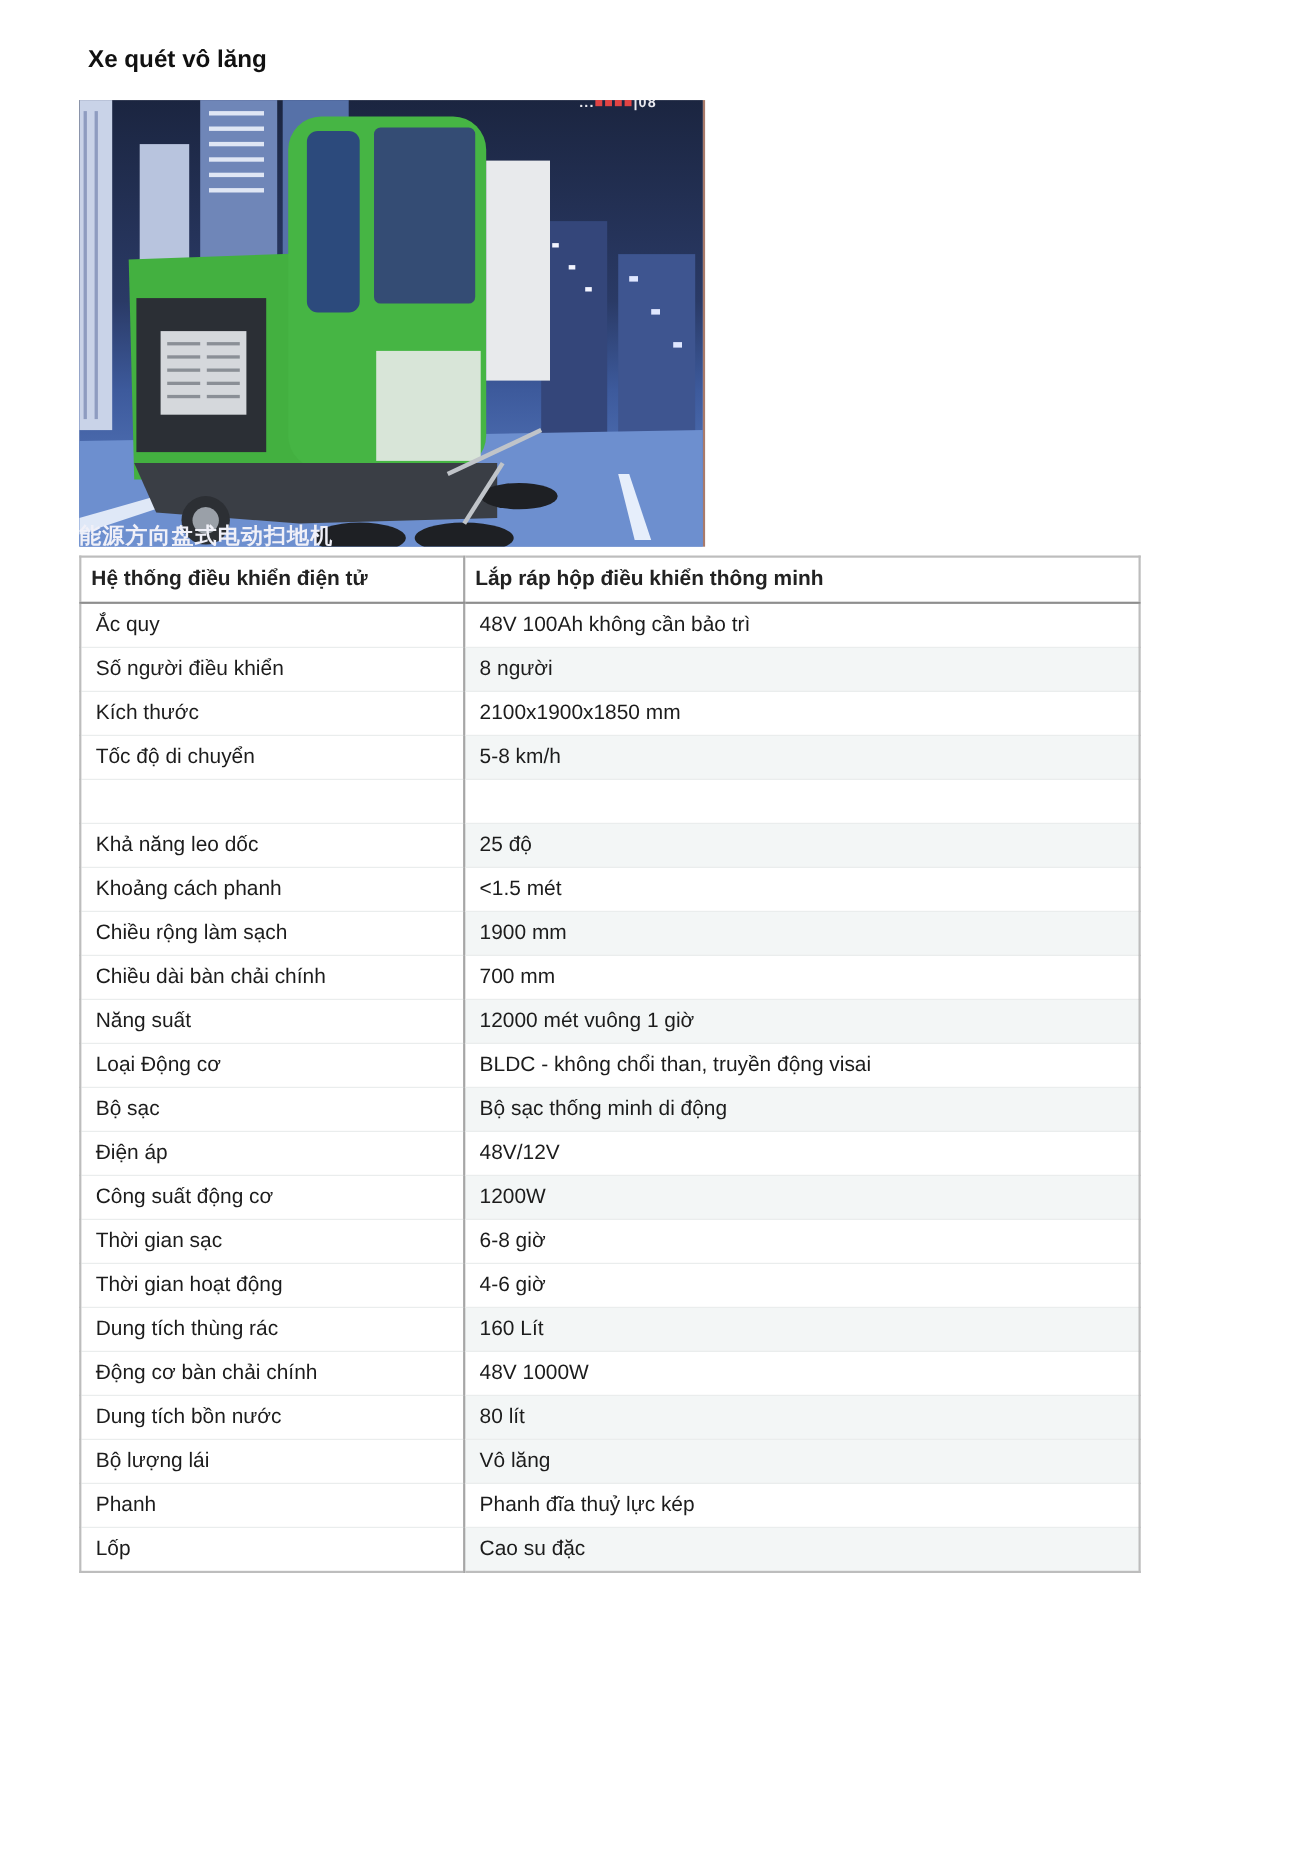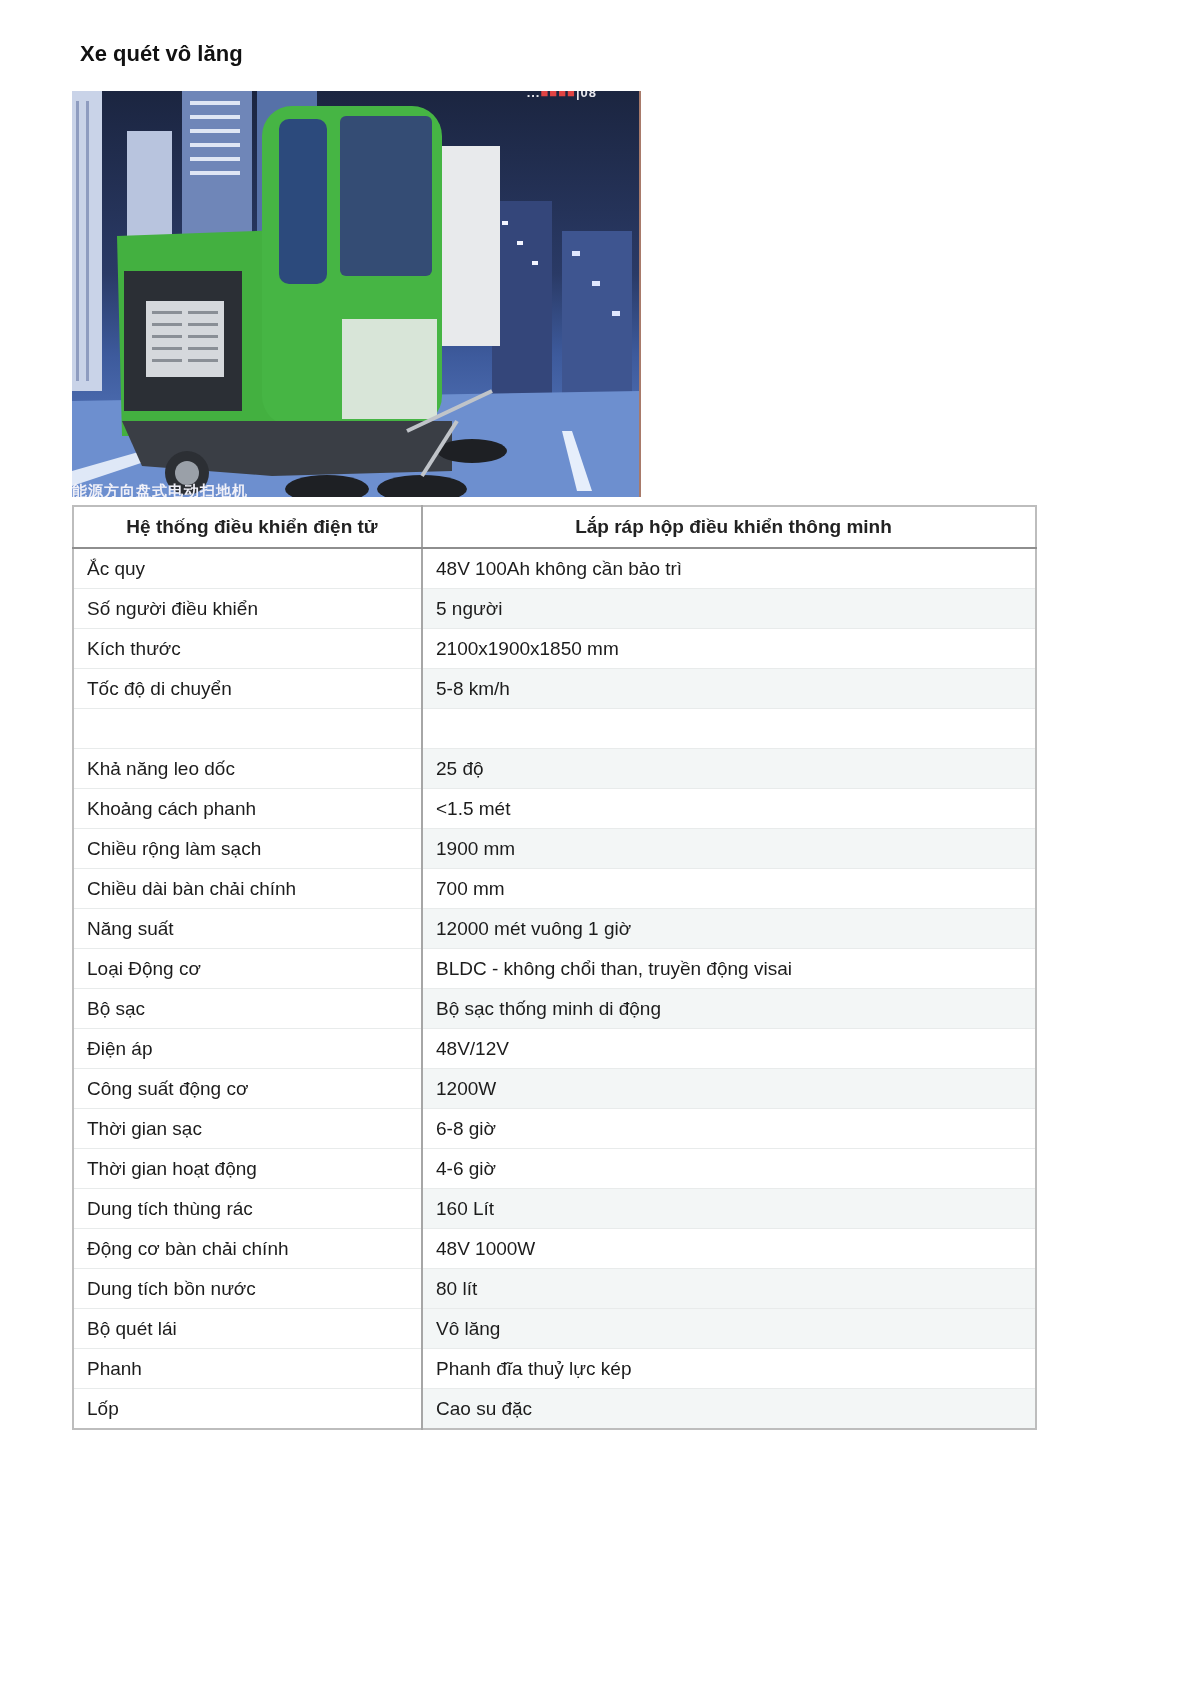--- a/index.html
+++ b/index.html
@@ -18,37 +18,37 @@
       background: linear-gradient(180deg, #1b2540 0%, #2a3a66 45%, #3d5a9c 65%, #5f83c8 100%);
       text-align: right;
     }
     .photo svg { display: block; }
     .photo-caption-top {
       position: absolute; right: 42px; top: -6px; font-size: 13px; font-weight: bold;
       color: #e8e8ee; letter-spacing: 1px;
     }
     .photo-caption-top .red { color: #e14444; }
     .photo-caption-bottom {
-      position: absolute; left: 0; bottom: -4px; font-size: 15px; font-weight: bold;
+      position: absolute; left: 0; bottom: -4px; font-size: 20px; font-weight: bold;
       color: #f0f0f8; letter-spacing: 1px;
     }
     table.spec {
       position: absolute; left: 72px; top: 505px; width: 963px;
       border-collapse: collapse; font-size: 19px; table-layout: fixed;
       border: 2px solid #bdbdbd;
     }
     table.spec col.c1 { width: 349px; }
     table.spec col.c2 { width: 614px; }
     table.spec th, table.spec td {
       text-align: left; padding: 0 0 0 9px; height: 39px;
       border-top: 1px solid #e8ebeb; vertical-align: middle;
       white-space: nowrap; overflow: hidden;
     }
     table.spec th {
-      height: 40px; font-weight: bold; color: #222; border-bottom: 2px solid #8e8e8e; text-align: center;
+      height: 40px; font-weight: bold; color: #222; border-bottom: 2px solid #8e8e8e;
     }
     table.spec td.k, table.spec th.k { border-right: 2px solid #a6a6a6; }
     table.spec tr.alt td.v { background: #f3f6f6; }
     table.spec td { color: #1c1c1c; padding-left: 13px; }
   </style>
 </head>
 <body>
 
 <h1 class="doc-title">Xe quét vô lăng</h1>
 
@@ -126,21 +126,21 @@
       <th class="v">Lắp ráp hộp điều khiển thông minh</th>
     </tr>
   </thead>
   <tbody id="spec-body">
       <tr>
         <td class="k">Ắc quy</td>
         <td class="v">48V 100Ah không cần bảo trì</td>
       </tr>
       <tr class="alt">
         <td class="k">Số người điều khiển</td>
-        <td class="v">5 người</td>
+        <td class="v">8 người</td>
       </tr>
       <tr>
         <td class="k">Kích thước</td>
         <td class="v">2100x1900x1850 mm</td>
       </tr>
       <tr class="alt">
         <td class="k">Tốc độ di chuyển</td>
         <td class="v">5-8 km/h</td>
       </tr>
       <tr>
@@ -197,21 +197,21 @@
       </tr>
       <tr>
         <td class="k">Động cơ bàn chải chính</td>
         <td class="v">48V 1000W</td>
       </tr>
       <tr class="alt">
         <td class="k">Dung tích bồn nước</td>
         <td class="v">80 lít</td>
       </tr>
       <tr class="alt">
-        <td class="k">Bộ quét lái</td>
+        <td class="k">Bộ lượng lái</td>
         <td class="v">Vô lăng</td>
       </tr>
       <tr>
         <td class="k">Phanh</td>
         <td class="v">Phanh đĩa thuỷ lực kép</td>
       </tr>
       <tr class="alt">
         <td class="k">Lốp</td>
         <td class="v">Cao su đặc</td>
       </tr>

